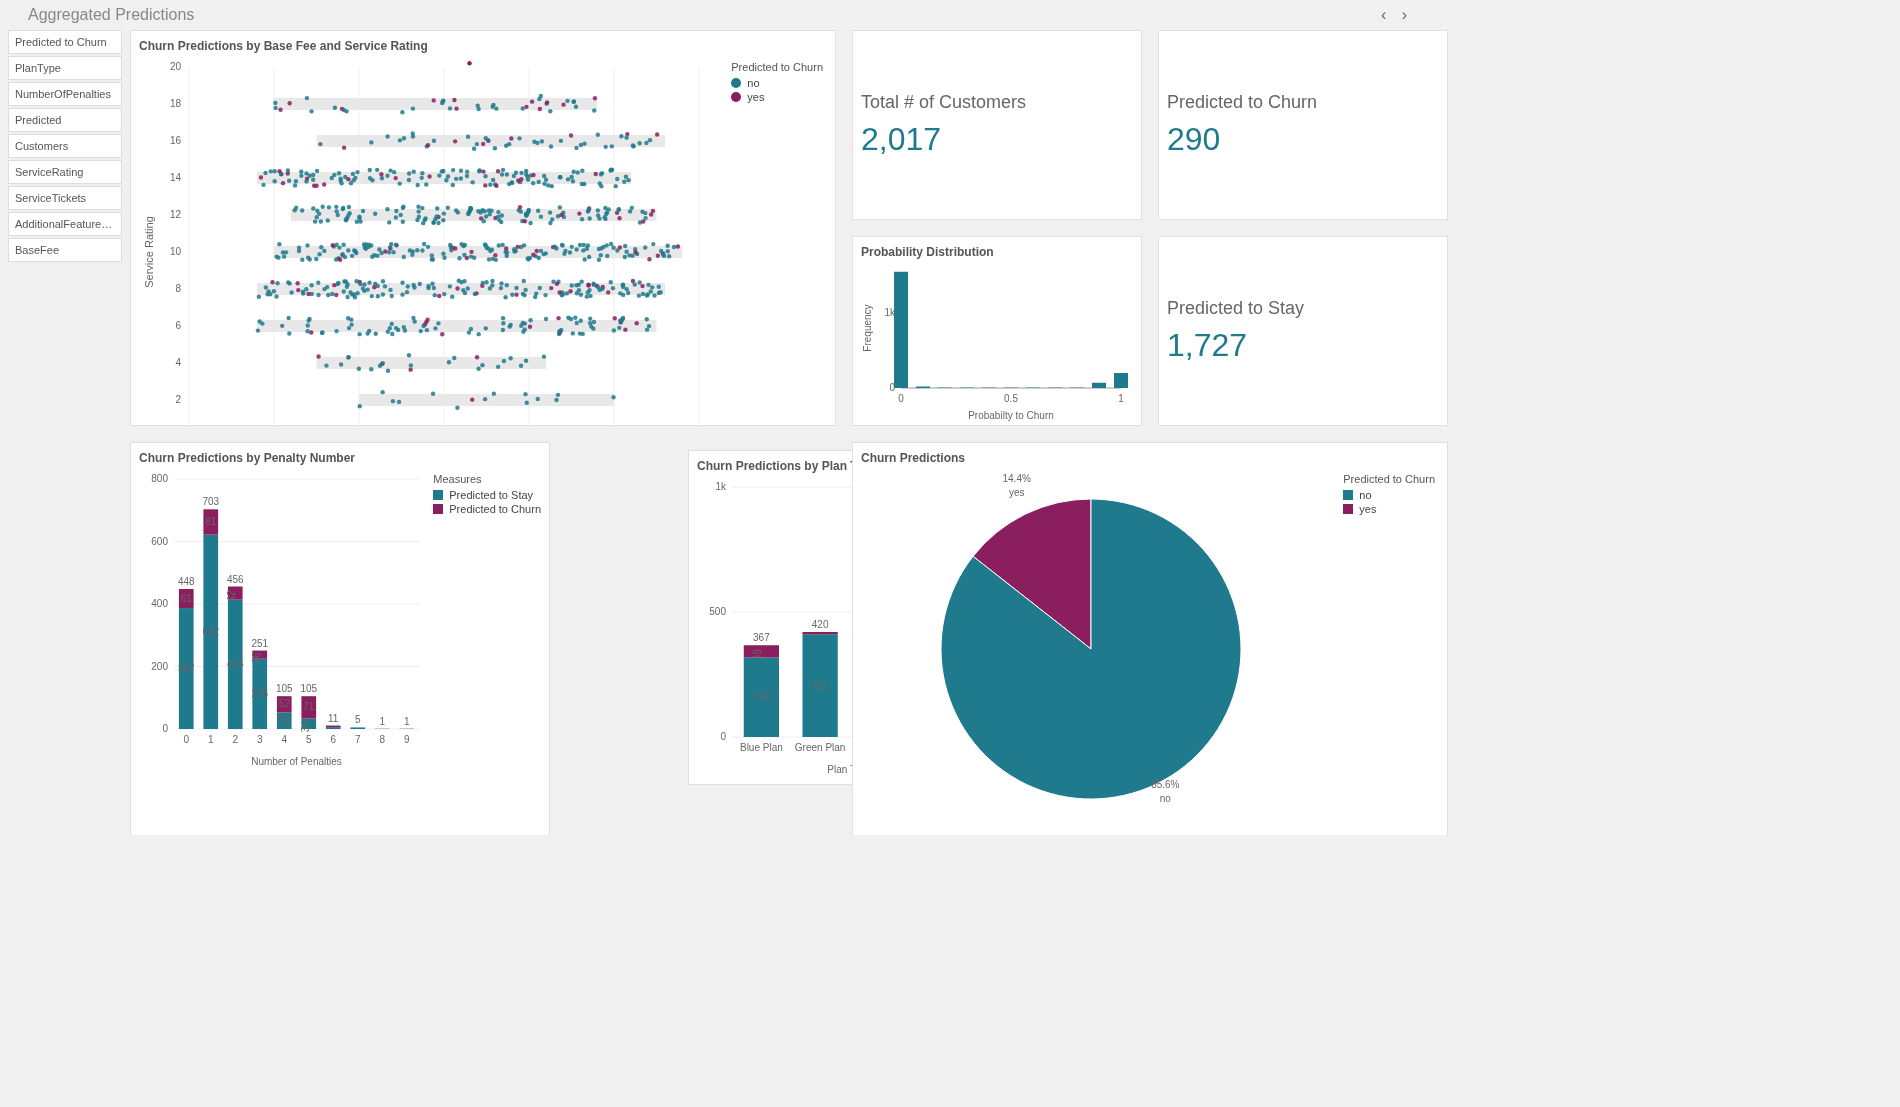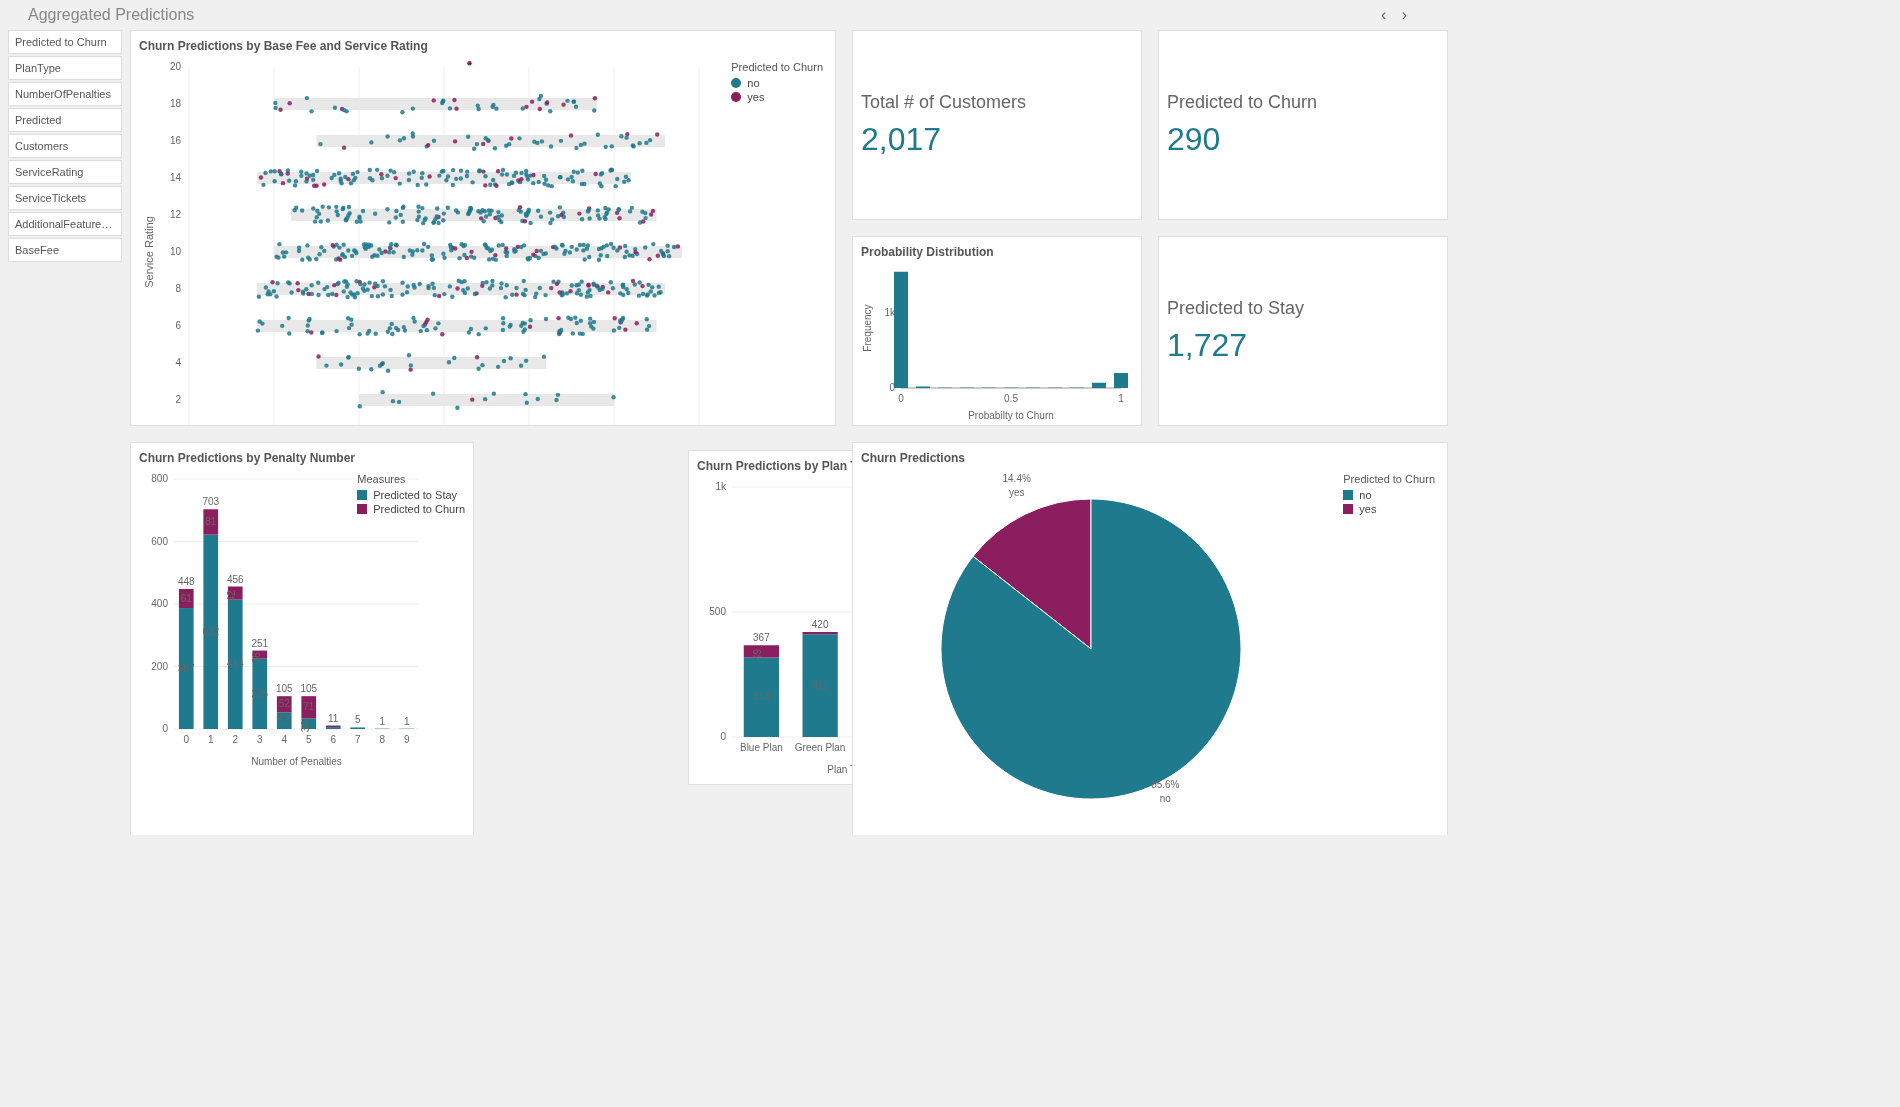--- a/index.html
+++ b/index.html
@@ -11,21 +11,21 @@
 .main { display: flex; gap: 8px; padding: 0 8px; }
 .sidebar { width: 114px; display: flex; flex-direction: column; gap: 2px; }
 .filter-pill { background: #fff; border: 1px solid #ddd; padding: 5px 6px; font-size: 11px; color: #555; cursor: pointer; white-space: nowrap; overflow: hidden; text-overflow: ellipsis; }
 .content { flex: 1; display: grid; grid-template-columns: 706px 290px 290px; grid-template-rows: 190px 190px 400px; gap: 16px; }
 .card { background: #fff; border: 1px solid #e0e0e0; padding: 8px; position: relative; overflow: hidden; }
 .card-title { font-size: 12px; font-weight: bold; color: #555; margin-bottom: 4px; }
 .kpi { display: flex; flex-direction: column; justify-content: center; }
 .kpi-label { font-size: 18px; color: #666; margin-bottom: 8px; }
 .kpi-value { font-size: 32px; color: #1e7a8c; font-weight: normal; }
 .scatter-card { grid-column: 1; grid-row: 1 / span 2; }
-.penalty-card { grid-column: 1; grid-row: 3; width: 344px; }
+.penalty-card { grid-column: 1; grid-row: 3; width: 420px; }
 .plan-card { position: absolute; left: 558px; top: 420px; width: 408px; height: 335px; }
 .pie-card { grid-column: 2 / span 2; grid-row: 3; }
 .legend { position: absolute; font-size: 11px; }
 .legend-title { font-size: 11px; color: #555; margin-bottom: 4px; }
 .legend-item { display: flex; align-items: center; gap: 6px; margin-bottom: 2px; }
 .swatch { width: 10px; height: 10px; }
 .swatch.circle { border-radius: 50%; }
 svg text { font-family: Arial; font-size: 10px; fill: #666; }
 .axis-label { font-size: 11px; fill: #666; }
 </style>

